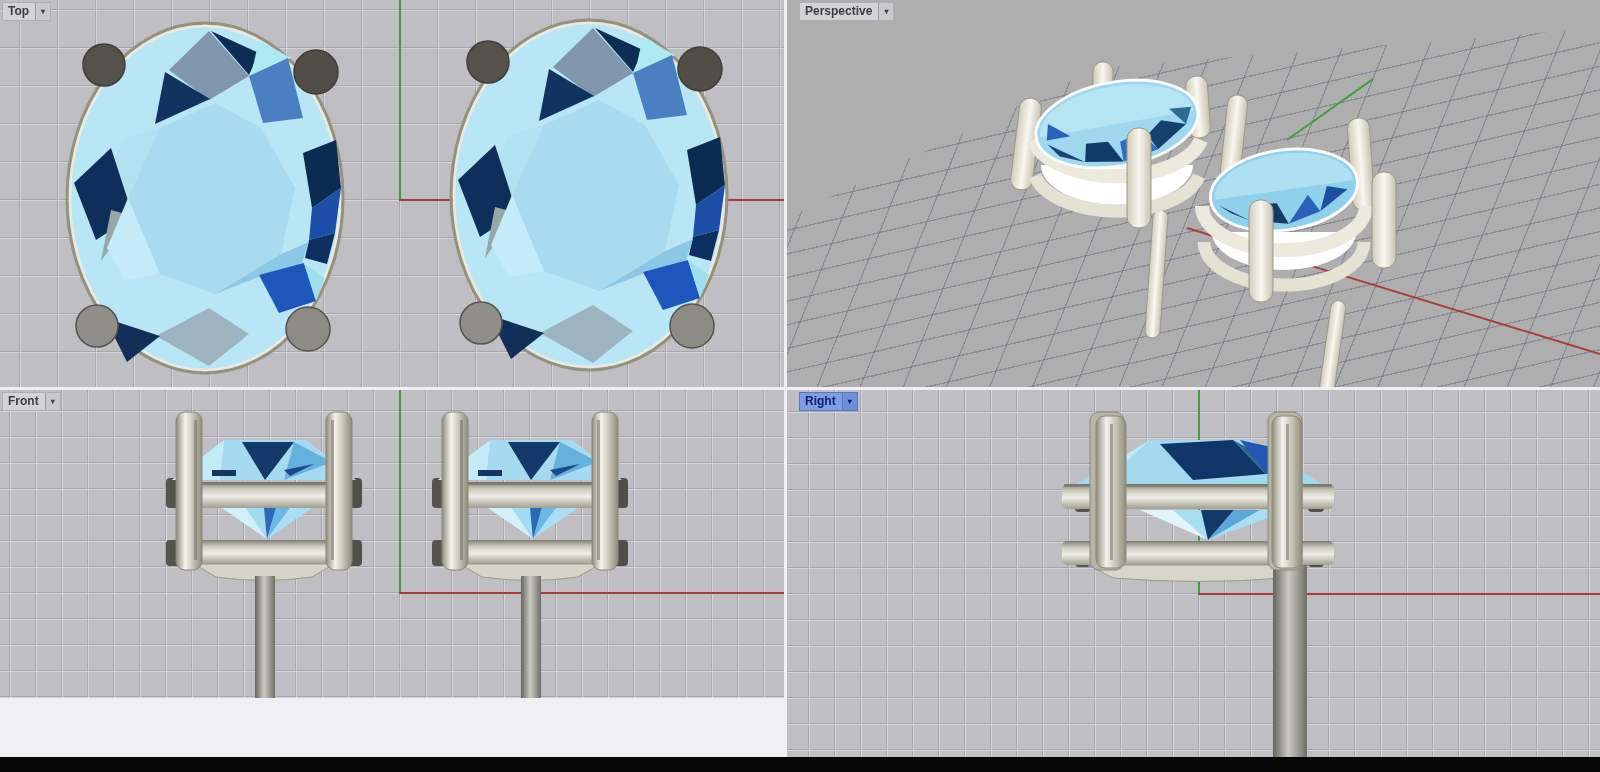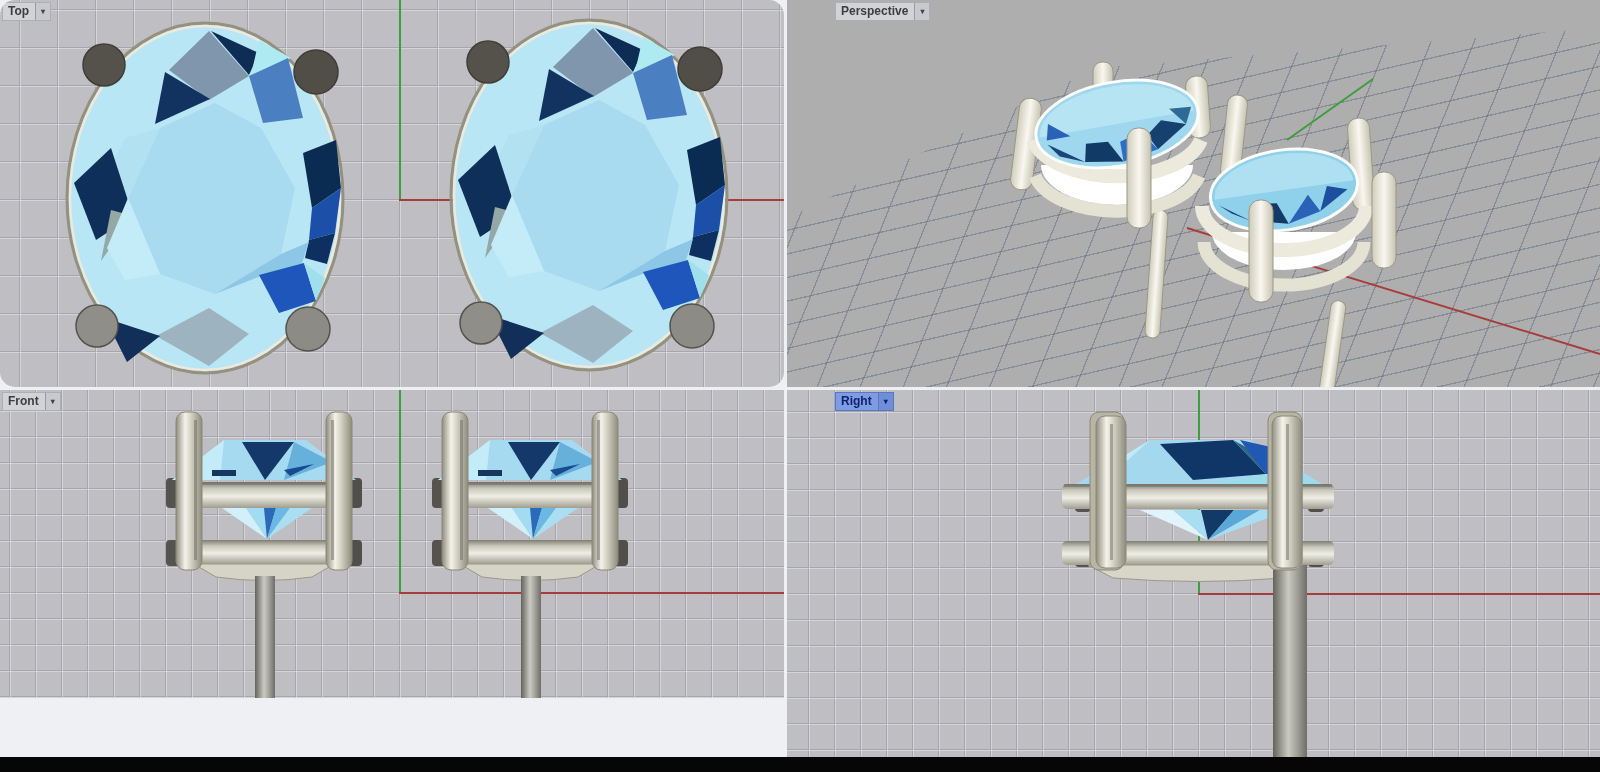--- a/index.html
+++ b/index.html
@@ -1,19 +1,19 @@
 <!DOCTYPE html>
 <html><head>
 <meta charset="utf-8">
 <style>
   html,body{margin:0;padding:0;background:#222;}
   .app{position:relative;width:1600px;height:772px;background:#eef0f4;overflow:hidden;
        font-family:"Liberation Sans",sans-serif;}
   .vp{position:absolute;overflow:hidden;background:#bfbfc3;}
-  .vp-top{left:0;top:0;width:784px;height:387px;border-radius:15px;}
+  .vp-top{left:0;top:0;width:784px;height:387px;}
   .vp-persp{left:787px;top:0;width:813px;height:387px;background:#aeaeae;}
   .vp-front{left:0;top:390px;width:784px;height:308px;}
   .vp-right{left:787px;top:390px;width:813px;height:382px;text-align:right;}
 
   .ortho-grid{position:absolute;inset:0;
     background-image:
       linear-gradient(rgba(255,255,255,.32) 1px,transparent 1px),
       linear-gradient(90deg,rgba(255,255,255,.32) 1px,transparent 1px),
       linear-gradient(#a6a6ae 1px,transparent 1px),
       linear-gradient(90deg,#a6a6ae 1px,transparent 1px);}
@@ -39,21 +39,21 @@
 
   .vplabel{position:absolute;top:2px;display:flex;align-items:stretch;height:17px;
     font-size:12px;font-weight:bold;color:#3d3d3d;background:#d2d3d7;
     border:1px solid #aeaeb4;z-index:40;cursor:default;user-select:none;}
   .vplabel .ltext{padding:1px 6px 0 5px;line-height:15px;}
   .vplabel .larrow{width:14px;border-left:1px solid #9a9aa2;display:flex;align-items:center;
     justify-content:center;font-size:8px;color:#44444a;background:#c8c9cd;}
   .vplabel.active{background:#7d9ce3;border-color:#5a78c0;color:#101e6e;}
   .vplabel.active .larrow{background:#6e8fd8;border-left-color:#5a78c0;color:#101e6e;}
   .vp-top .vplabel,.vp-front .vplabel{left:2px;}
-  .vp-persp .vplabel,.vp-right .vplabel{left:12px;margin-left:36px;}
+  .vp-persp .vplabel,.vp-right .vplabel{left:12px;}
 
   .statusbar{position:absolute;left:0;bottom:0;width:1600px;height:15px;background:#060606;z-index:50;}
 </style>
 </head>
 <body>
 
 <div class="app">
 
   <svg width="0" height="0" style="position:absolute" aria-hidden="true">
     <defs>

